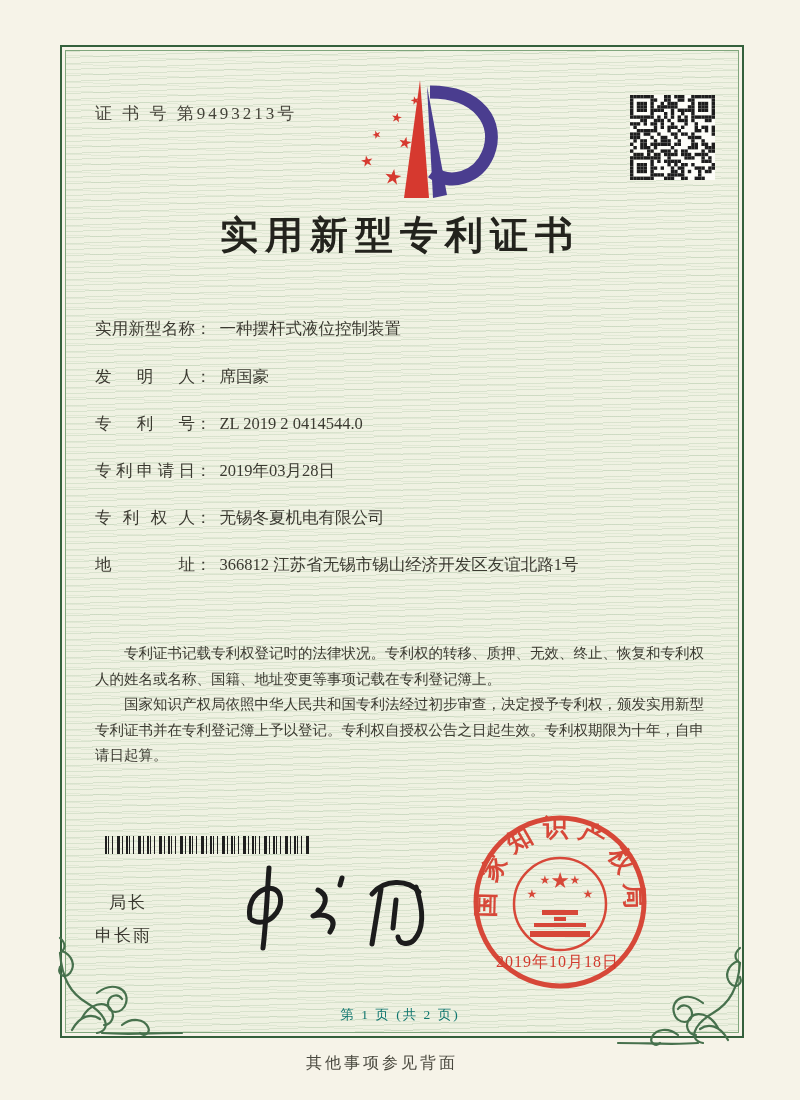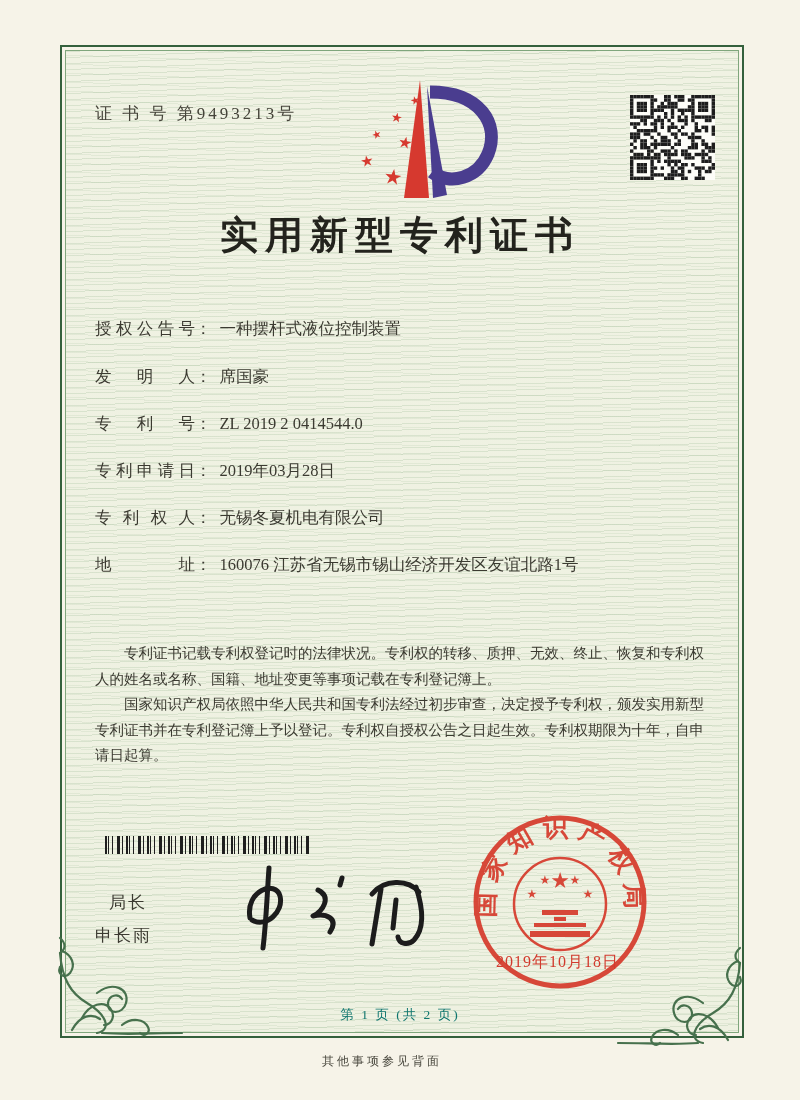--- a/index.html
+++ b/index.html
@@ -53,21 +53,21 @@
   .director-title { position:absolute; left:109px; top:891px; font-size:17px; letter-spacing:2px; }
   .director-name  { position:absolute; left:95px; top:924px; font-size:17px; letter-spacing:2px; }
   .signature { position:absolute; left:222px; top:856px; }
   
   .seal { position:absolute; left:468px; top:810px; opacity:.92; }
   .seal-date { position:absolute; left:496px; top:952px; font-size:16px; letter-spacing:1px; color:#d23b2e; z-index:4; }
   
   .qr { position:absolute; left:630px; top:95px; width:85px; height:85px; background:#fdfdf8; }
   
   .page-info { position:absolute; left:0; top:1006px; width:800px; text-align:center; font-size:13.5px; letter-spacing:2px; color:#0f766e; }
-  .footer-note { position:absolute; left:0; top:1053px; width:764px; text-align:center; font-size:12px; letter-spacing:3px; color:#4a493f; }
+  .footer-note { position:absolute; left:0; top:1053px; width:764px; text-align:center; font-size:16px; letter-spacing:3px; color:#4a493f; }
   .logo { position:absolute; left:328px; top:72px; }
 </style>
 </head>
 <body>
 
 <div class="cert-border">
   <div class="cert-border-inner"></div>
 </div>
 
 <div class="content">
@@ -414,36 +414,36 @@
       <rect x="51.00" y="81.60" width="3.40" height="3.40" fill="#1d1d1d"></rect>
       <rect x="54.40" y="81.60" width="3.40" height="3.40" fill="#1d1d1d"></rect>
       <rect x="64.60" y="81.60" width="3.40" height="3.40" fill="#1d1d1d"></rect>
       <rect x="68.00" y="81.60" width="3.40" height="3.40" fill="#1d1d1d"></rect>
       <rect x="71.40" y="81.60" width="3.40" height="3.40" fill="#1d1d1d"></rect>
     </svg>
 
   <div class="title">实用新型专利证书</div>
 
   <div class="field-row" style="top:318px">
-    <span class="field-label">授权公告号</span><span>：</span><span class="field-value">一种摆杆式液位控制装置</span>
+    <span class="field-label">实用新型名称</span><span>：</span><span class="field-value">一种摆杆式液位控制装置</span>
   </div>
   <div class="field-row" style="top:366px">
     <span class="field-label">发明人</span><span>：</span><span class="field-value">席国豪</span>
   </div>
   <div class="field-row" style="top:413px">
     <span class="field-label">专利号</span><span>：</span><span class="field-value">ZL 2019 2 0414544.0</span>
   </div>
   <div class="field-row" style="top:460px">
     <span class="field-label">专利申请日</span><span>：</span><span class="field-value">2019年03月28日</span>
   </div>
   <div class="field-row" style="top:507px">
     <span class="field-label">专利权人</span><span>：</span><span class="field-value">无锡冬夏机电有限公司</span>
   </div>
   <div class="field-row" style="top:554px">
-    <span class="field-label">地址</span><span>：</span><span class="field-value">160076 江苏省无锡市锡山经济开发区友谊北路1号</span>
+    <span class="field-label">地址</span><span>：</span><span class="field-value">366812 江苏省无锡市锡山经济开发区友谊北路1号</span>
   </div>
 
   <div class="paragraphs">
     <p>专利证书记载专利权登记时的法律状况。专利权的转移、质押、无效、终止、恢复和专利权人的姓名或名称、国籍、地址变更等事项记载在专利登记簿上。</p>
     <p>国家知识产权局依照中华人民共和国专利法经过初步审查，决定授予专利权，颁发实用新型专利证书并在专利登记簿上予以登记。专利权自授权公告之日起生效。专利权期限为十年，自申请日起算。</p>
   </div>
 
   <div class="barcode"></div>
 
   <div class="director-title">局长</div>

